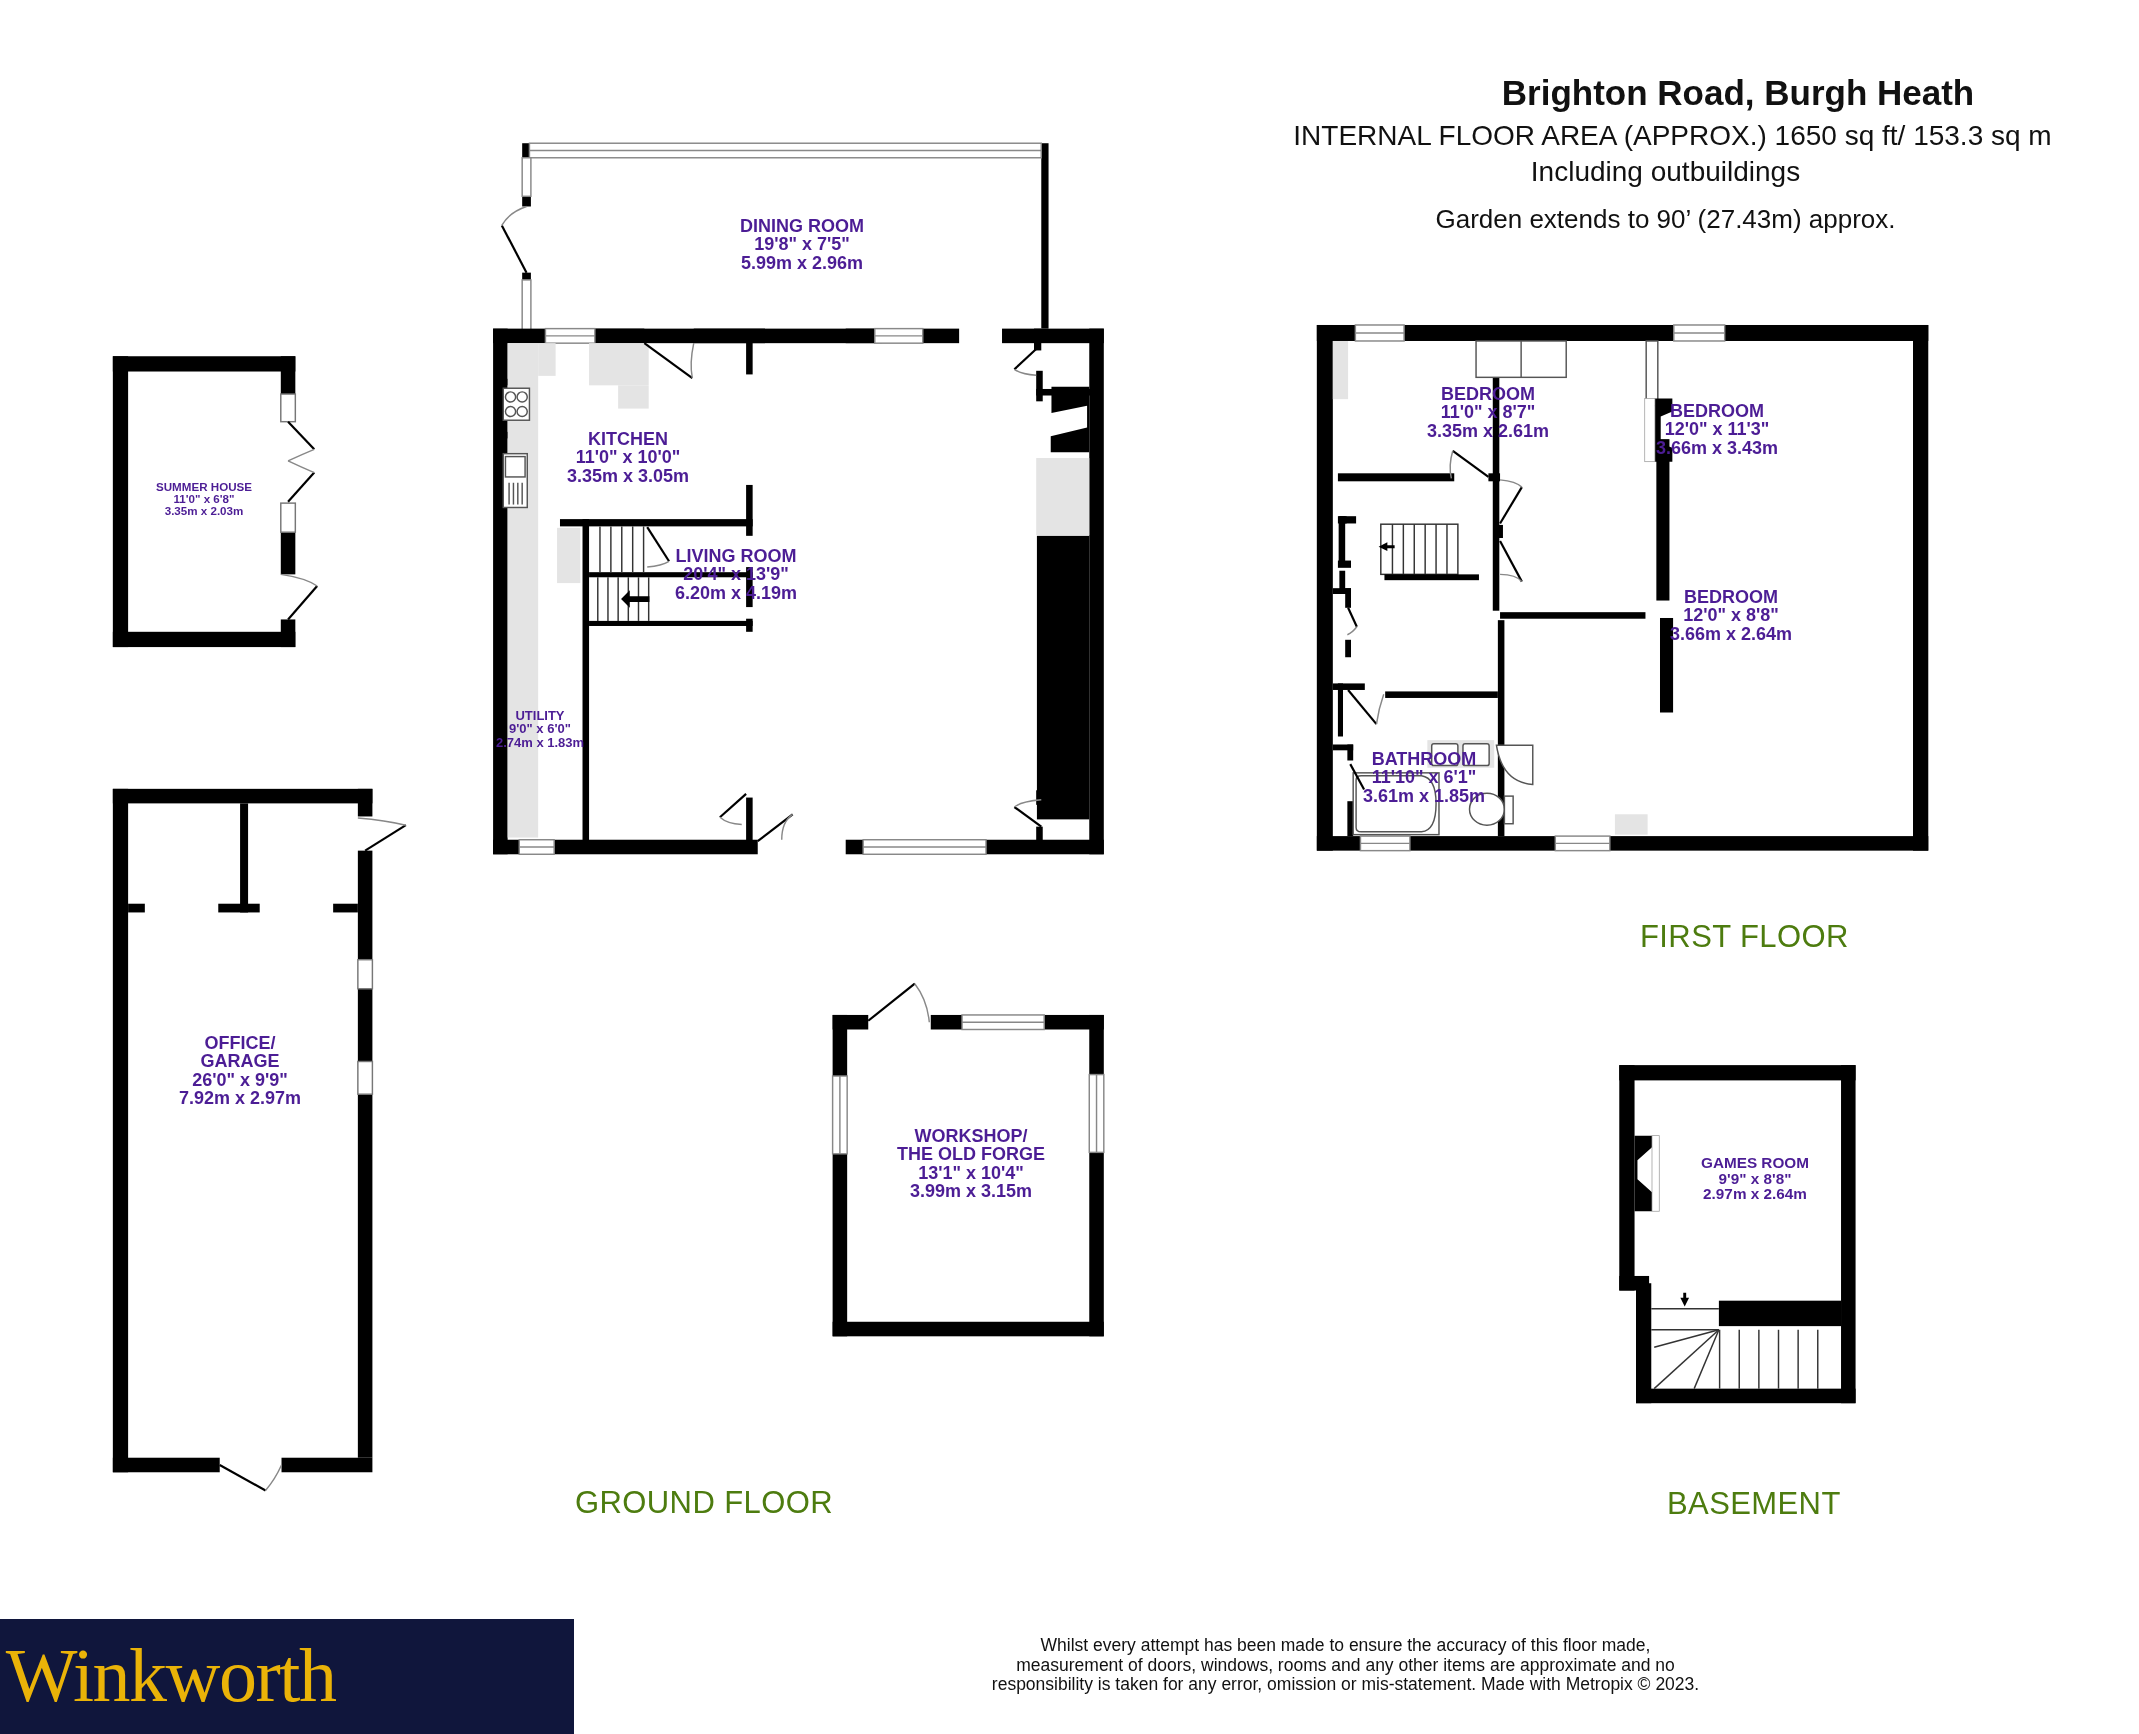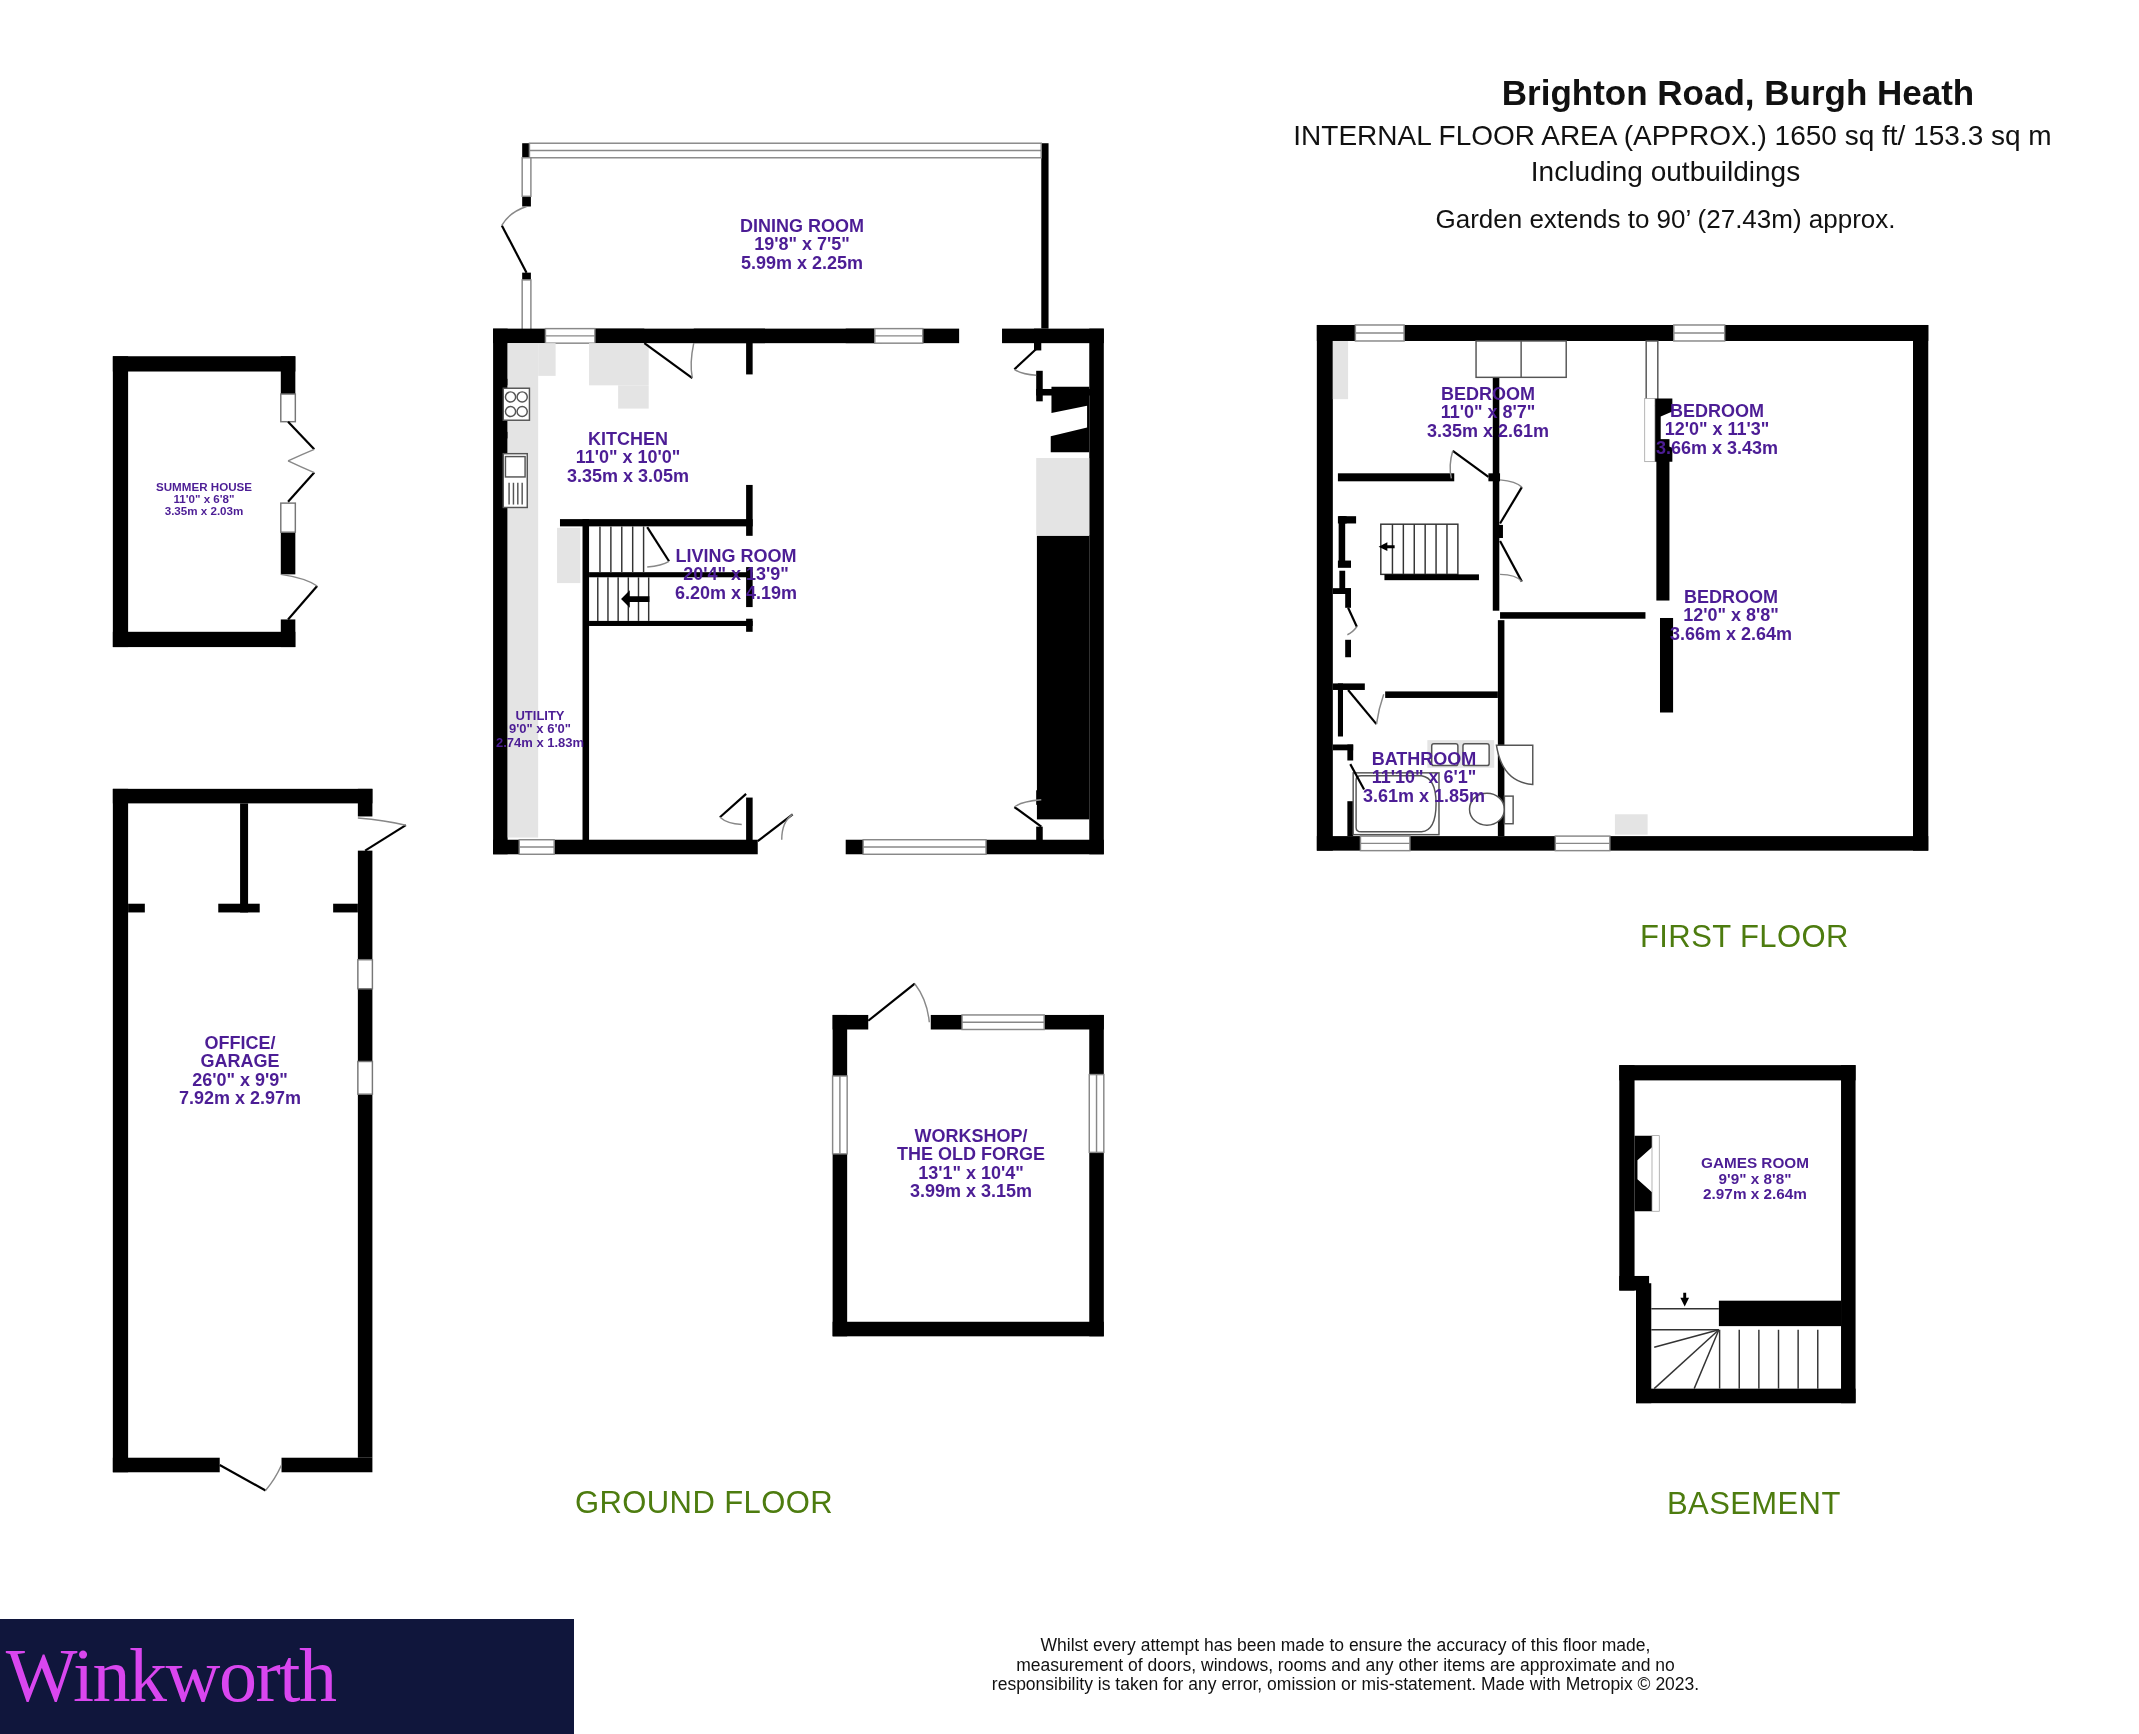--- a/index.html
+++ b/index.html
@@ -6,21 +6,21 @@
   body { width:2140px; height:1734px; position:relative; overflow:hidden;
          font-family:"Liberation Sans", sans-serif; color:#111; }
   svg.plan { position:absolute; left:0; top:0; }
   .hdr { position:absolute; text-align:center; white-space:nowrap; color:#111; }
   .room-label { position:absolute; text-align:center; font-weight:bold; color:#4c1d95;
                 white-space:nowrap; line-height:1.02; transform:translateX(-50%);
                 font-family:"Liberation Sans", sans-serif; }
   .room-label div { display:block; }
   .floor-title { position:absolute; font-size:31px; color:#4d7c0f; white-space:nowrap; letter-spacing:0.4px; }
   .logo-box { position:absolute; left:0; top:1619px; width:574px; height:115px; background:#10163c; }
-  .logo-text { position:absolute; left:5.8px; top:17.5px; color:#d946ef; font-family:"Liberation Serif", serif;
+  .logo-text { position:absolute; left:5.8px; top:17.5px; color:#eab308; font-family:"Liberation Serif", serif;
                font-size:76px; letter-spacing:-1.5px; line-height:1; }
   .disclaimer { position:absolute; left:960px; top:1636px; width:771px; text-align:center;
                 font-size:17.5px; line-height:19.6px; color:#111; }
 </style>
 </head>
 <body>
 
 <div class="hdr" style="left:1411px; top:73px; width:654px; font-size:35px; font-weight:bold;">Brighton Road, Burgh Heath</div>
 <div class="hdr" style="left:1236px; top:120px; width:873px; font-size:28px;">INTERNAL FLOOR AREA (APPROX.) 1650 sq ft/ 153.3 sq m</div>
 <div class="hdr" style="left:1411px; top:156px; width:509px; font-size:28px;">Including outbuildings</div>
@@ -499,21 +499,21 @@
       <line x1="2500" y1="1829" x2="2500" y2="1910"></line>
       <line x1="2365" y1="1829" x2="2365" y2="1910"></line>
     </g>
     <polygon points="2317,1797 2311,1785 2315,1785 2315,1778 2319,1778 2319,1785 2323,1785" fill="#000"></polygon>
   </g>
 </svg>
 
 <div class="room-label" style="left:802px; top:217px; font-size:18px;">
   <div>DINING ROOM</div>
   <div>19'8"  x 7'5"</div>
-  <div>5.99m  x 2.25m</div>
+  <div>5.99m  x 2.96m</div>
 </div>
 <div class="room-label" style="left:628px; top:430px; font-size:18px;">
   <div>KITCHEN</div>
   <div>11'0"  x 10'0"</div>
   <div>3.35m  x 3.05m</div>
 </div>
 <div class="room-label" style="left:736px; top:547px; font-size:18px;">
   <div>LIVING ROOM</div>
   <div>20'4"  x 13'9"</div>
   <div>6.20m  x 4.19m</div>

